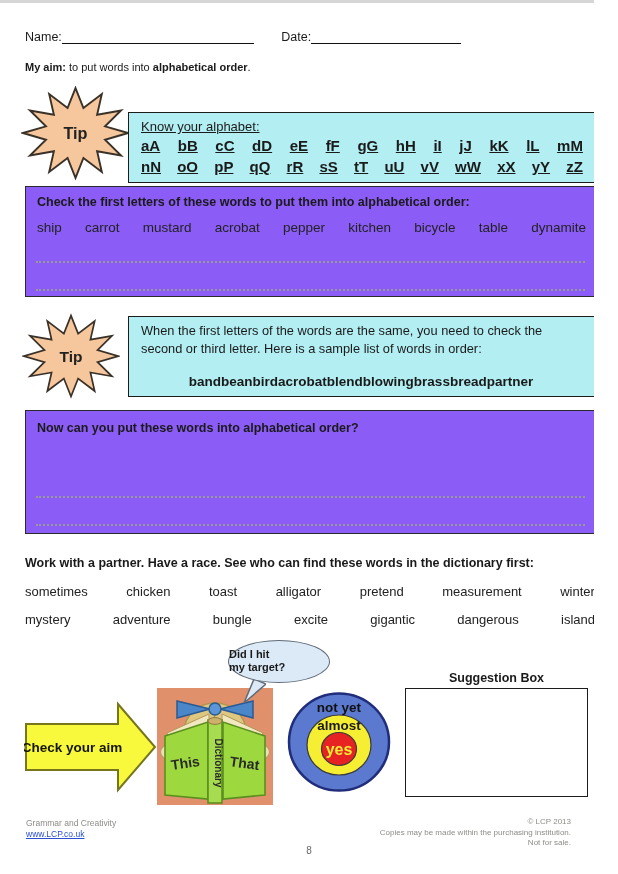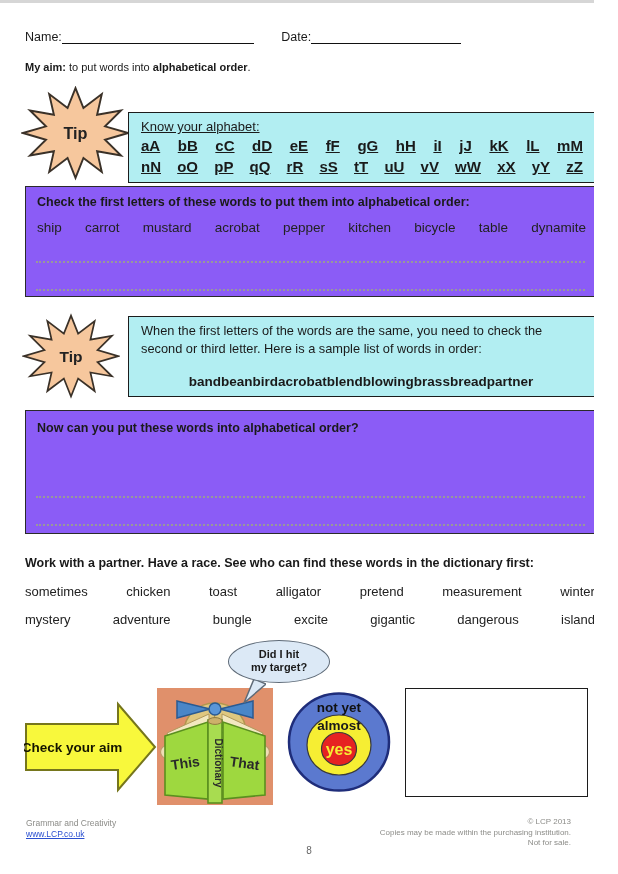--- a/index.html
+++ b/index.html
@@ -35,21 +35,21 @@
   .ex2 .ex-head { top:10px; }
   .word-row { position:absolute; left:11px; right:9px; display:flex; justify-content:space-between; font-size:13.5px; color:#222; }
   .ex1 .word-row { top:33px; }
   .ex2 .word-row { top:43px; }
   .ans-line { position:absolute; left:10px; right:10px; border-top:2px dotted #999; height:0; }
 
   .race-head { position:absolute; left:25px; top:556px; font-weight:bold; font-size:12.5px; }
   .race-row { position:absolute; left:25px; width:570px; display:flex; justify-content:space-between; font-size:13px; color:#222; }
   .race1 { top:584px; } .race2 { top:612px;gap:17px; }
 
-  .bubble { position:absolute; left:228px; top:640px; width:102px; height:43px; background:#dce9f6; border:1.5px solid #5f6b78; border-radius:50%; text-align:center; font-size:11px; font-weight:bold; padding-top:7px; line-height:13px; z-index:3; }
+  .bubble { position:absolute; left:228px; top:640px; width:102px; height:43px; background:#dce9f6; border:1.5px solid #5f6b78; border-radius:50%; text-align:left; font-size:11px; font-weight:bold; padding-top:7px; line-height:13px; z-index:3; }
   .bubble-tail { position:absolute; left:240px; top:677px; z-index:2; }
 
   .girl-svg { position:absolute; left:157px; top:688px; }
   .target-svg { position:absolute; left:287px; top:692px; }
   .arrow-svg { position:absolute; left:24px; top:700px; }
   .arrow-svg text, .girl-svg text, .target-svg text { font-family:"Liberation Sans",sans-serif; font-weight:bold; }
 
   .sug-label { position:absolute; left:405px; top:671px; width:183px; text-align:center; font-weight:bold; font-size:12.5px; }
   .sug-box { position:absolute; left:405px; top:688px; width:183px; height:109px; border:1.6px solid #1c1c1c; background:#fff; }
 
@@ -211,20 +211,21 @@
 
   <svg class="target-svg" width="104" height="101" viewBox="0 0 104 101">
     <ellipse cx="52" cy="50" rx="50" ry="48.5" fill="#5b79cf" stroke="#1f2d7a" stroke-width="2.5"></ellipse>
     <ellipse cx="52" cy="53" rx="32" ry="30" fill="#f6ee33" stroke="#3a3a3a" stroke-width="1.2"></ellipse>
     <ellipse cx="52" cy="57" rx="17.5" ry="16.5" fill="#e62222" stroke="#3a3a3a" stroke-width="1.2"></ellipse>
     <text x="52" y="20" text-anchor="middle" font-size="13.5" fill="#111">not yet</text>
     <text x="52" y="38" text-anchor="middle" font-size="13.5" fill="#1a1a1a">almost</text>
     <text x="52" y="63" text-anchor="middle" font-size="16" fill="#f6ee33">yes</text>
   </svg>
 
+  <div class="sug-label">Suggestion Box</div>
   <div class="sug-box"></div>
 
   <svg class="arrow-svg" width="134" height="94" viewBox="0 0 134 94">
     <polygon points="2,24 94,24 94,4 131,47 94,90 94,70 2,70" fill="#f8f83c" stroke="#76761c" stroke-width="2"></polygon>
     <text x="48" y="52" text-anchor="middle" font-size="13.5" fill="#141400">Check your aim</text>
   </svg>
 
   <div class="foot-left">
     <div>Grammar and Creativity</div>
     <div class="foot-link">www.LCP.co.uk</div>

